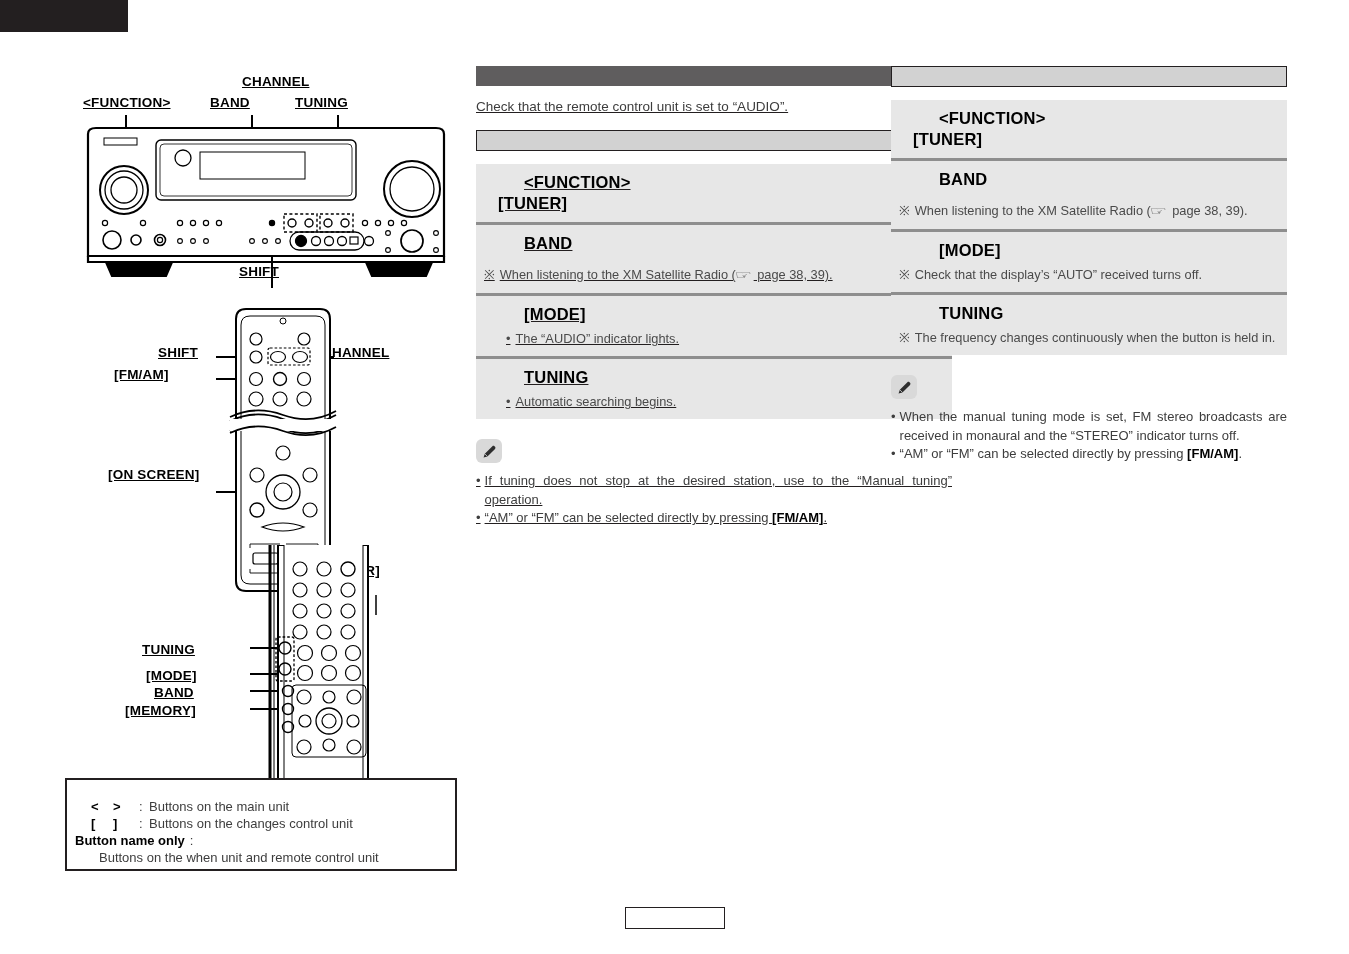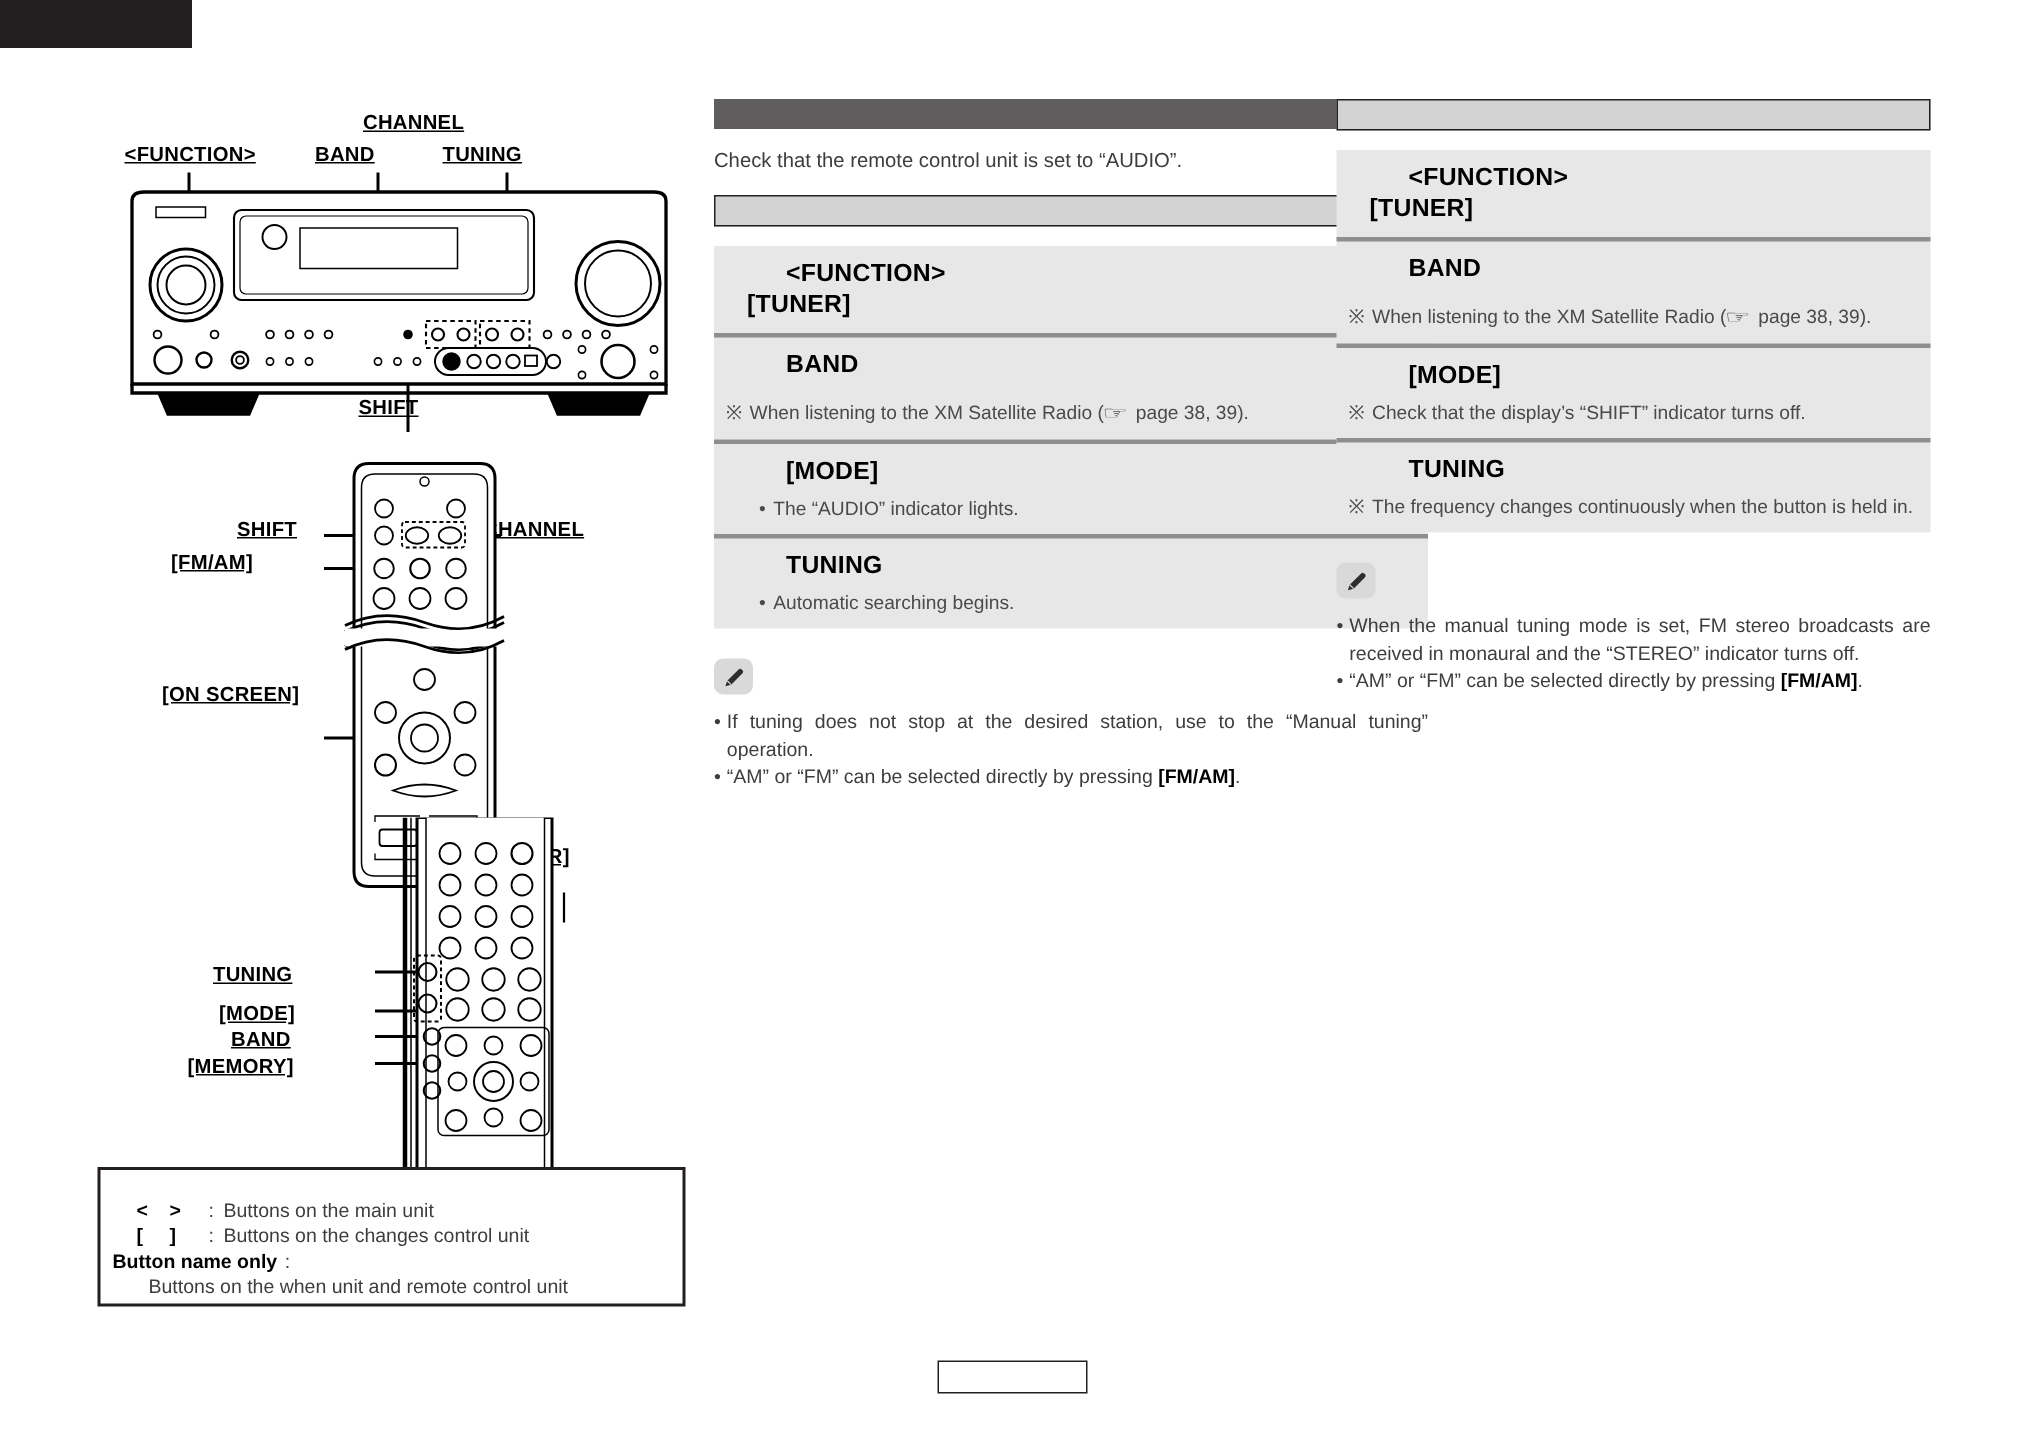--- a/index.html
+++ b/index.html
@@ -55,21 +55,21 @@
 
   
   #page-num-box {
     left: 625px; top: 907px; width: 100px; height: 22px;
     border: 1.6px solid #231f20;
     background:#fff; box-sizing:border-box;
   }
 
   
   .col { position: absolute; top: 66px; }
-  #mid-col   { left: 476px; width: 476px; }
+  #mid-col   { left: 476px; width: 476px; text-decoration: underline; }
   #right-col { left: 891px; width: 396px; }
 
   .dark-bar {
     height: 20px; background: #5f5d5e; width: 100%;
   }
   .outline-bar {
     height: 21px; background: #d2d2d2;
     border: 1.4px solid #231f20;
     box-sizing: border-box; width: 100%;
   }
@@ -213,21 +213,21 @@
       <circle cx="308" cy="140" r="2.4" stroke-width="1.1"></circle>
       <circle cx="332" cy="131" r="11" stroke-width="1.7"></circle>
       <circle cx="356" cy="123" r="2.4" stroke-width="1.1"></circle>
       <circle cx="356" cy="140" r="2.4" stroke-width="1.1"></circle>
     </g>
   </svg>
 
   <div class="abs callout-label" style="left:98px; top:285px;">SHIFT</div>
   <div class="abs callout-label" style="left:54px; top:307px;">[FM/AM]</div>
   <div class="abs callout-label" style="left:262px; top:285px;">CHANNEL</div>
-  <div class="abs callout-label" style="left:48px; top:395px;">[ON SCREEN]</div>
+  <div class="abs callout-label" style="left:48px; top:407px;">[ON SCREEN]</div>
 
   <svg class="abs" style="left:140px; top:245px;" width="180" height="290" viewBox="0 0 180 290">
     <g fill="none" stroke="#000" stroke-width="1.4">
 
       <path d="M46 52 L16 52" stroke-width="2"></path>
       <path d="M55 74 L16 74" stroke-width="2"></path>
       <path d="M99 52 L134 52" stroke-width="2"></path>
       <path d="M46 187 L16 187" stroke-width="2"></path>
 
       <path d="M36 14 Q36 4 46 4 L120 4 Q130 4 130 14 L130 276 Q130 286 120 286 L46 286 Q36 286 36 276 Z" stroke-width="2" fill="#fff"></path>
@@ -445,21 +445,21 @@
         <span>
           <span>When listening to the XM Satellite Radio (</span><span class="hand">☞</span><span> page 38, 39).</span>
         </span>
       </div>
     </div>
 
     <div class="step">
       <div class="step-head">[MODE]</div>
       <div class="step-note">
         <span class="marker">※</span>
-        <span>Check that the display’s “SHIFT” indicator turns off.</span>
+        <span>Check that the display’s “AUTO” received turns off.</span>
       </div>
     </div>
 
     <div class="step">
       <div class="step-head">TUNING</div>
       <div class="step-note">
         <span class="marker">※</span>
         <span>The frequency changes continuously when the button is held in.</span>
       </div>
     </div>

